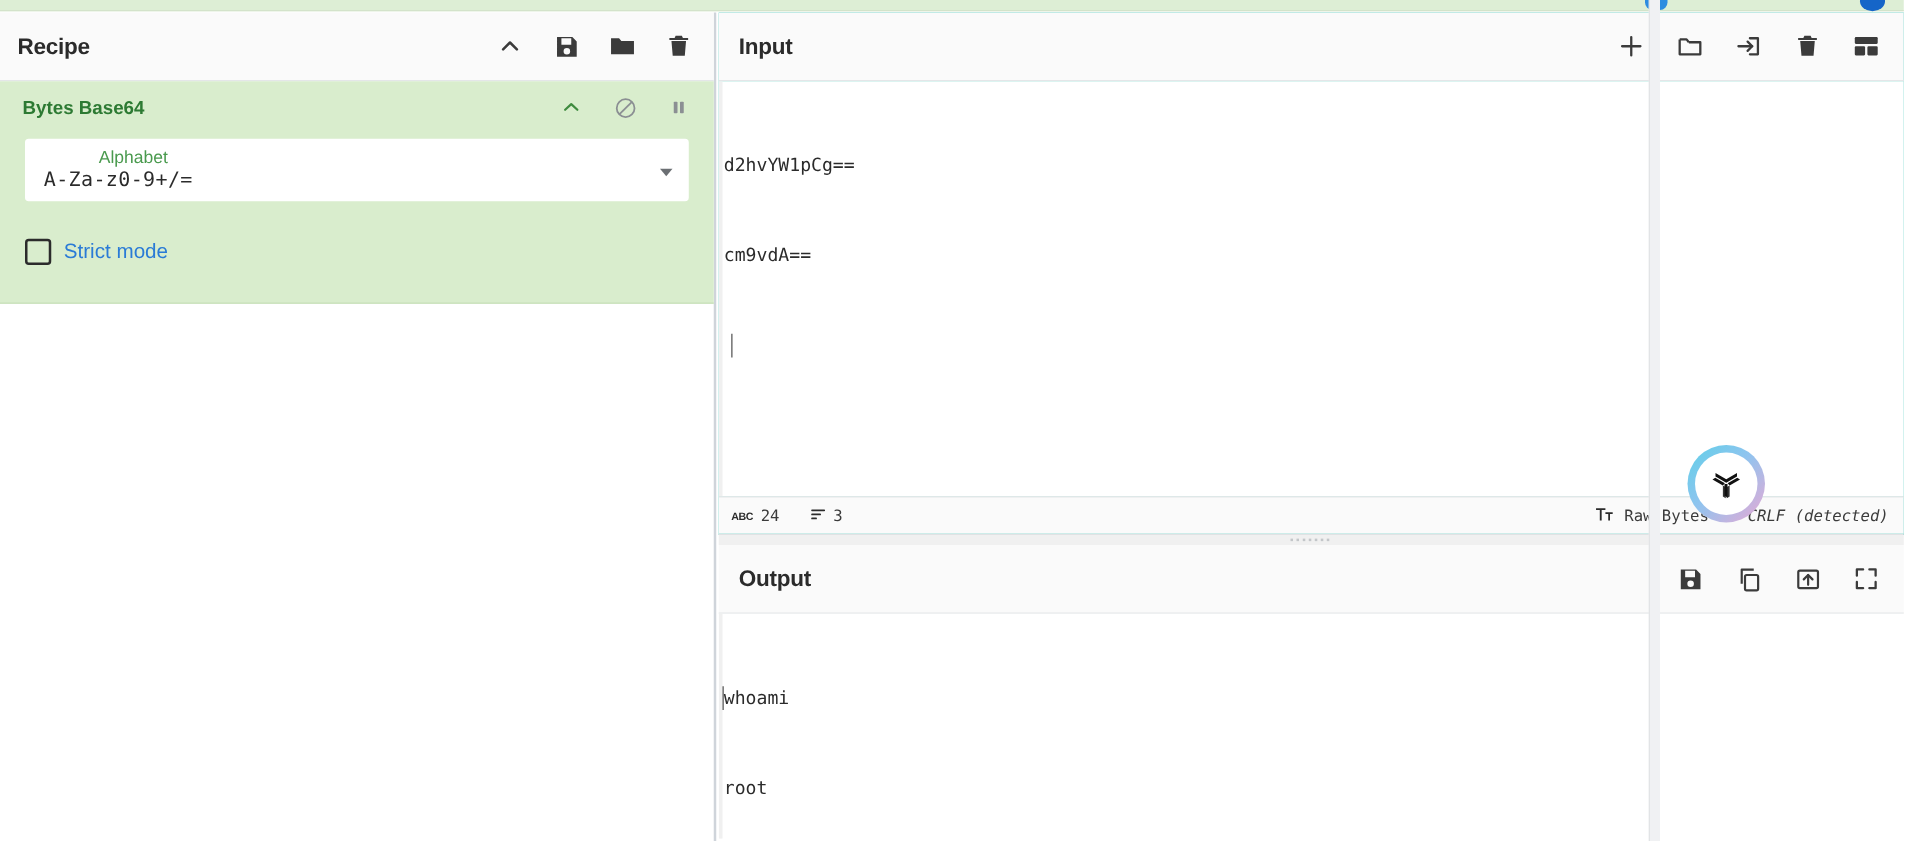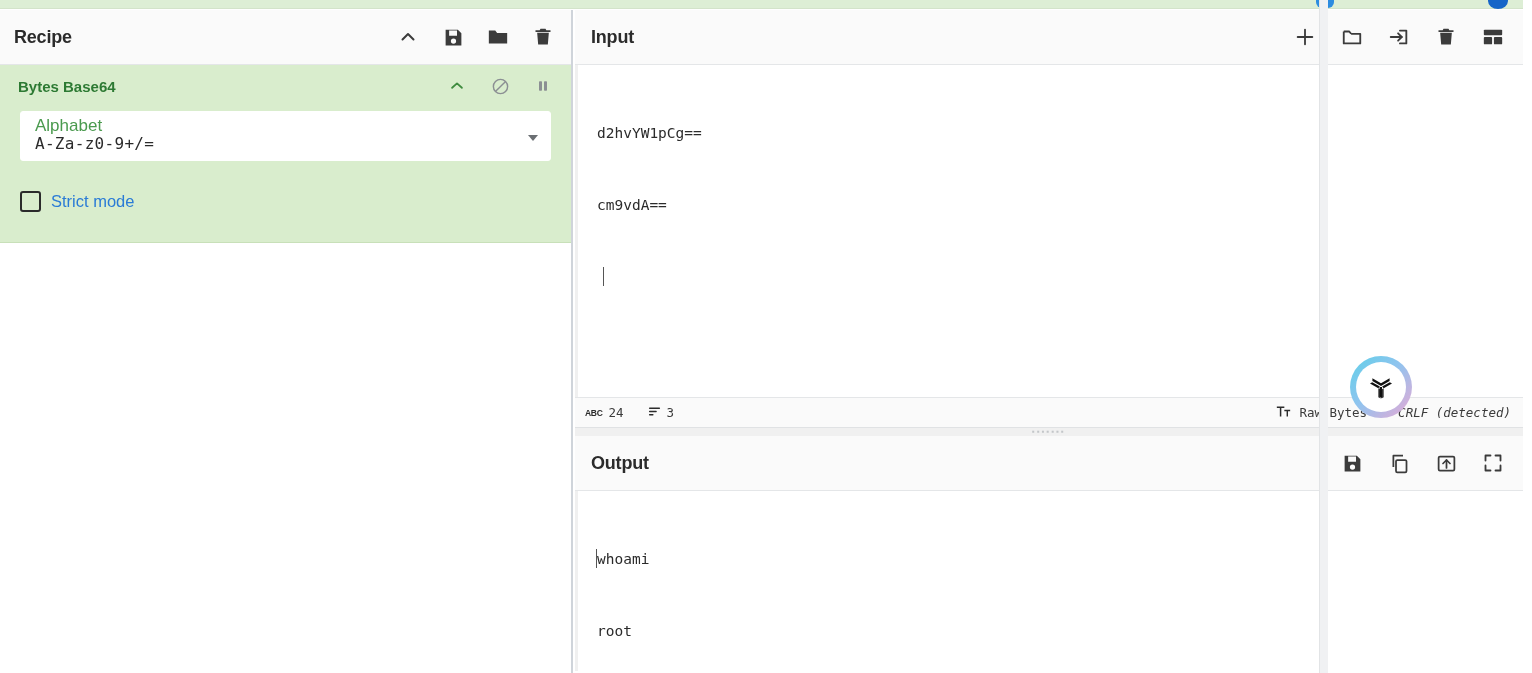--- a/index.html
+++ b/index.html
@@ -122,24 +122,25 @@
   }
   .arg-field {
     background: #ffffff;
     border: 1px solid #ffffff;
     border-radius: 3px;
     height: 50px;
     padding: 6px 34px 6px 14px;
     position: relative;
   }
   .arg-label {
-    font-size: 17px;
+    font-size: 14px;
     color: #4a9a4e;
     line-height: 15px;
     margin-bottom: 1px;
+    margin-left: 44px;
   }
   .arg-value {
     font-family: "DejaVu Sans Mono", monospace;
     font-size: 16px;
     color: #2b2b2b;
     line-height: 20px;
     letter-spacing: 0.3px;
   }
   .arg-caret {
     position: absolute;
@@ -216,21 +217,21 @@
     position: absolute;
     left: 0; top: 0; bottom: 0;
     width: 3px;
     background: #f0f0f0;
   }
   .code-lines {
     font-family: "DejaVu Sans Mono", monospace;
     font-size: 14.5px;
     line-height: 24px;
     color: #2b2b2b;
-    padding-left: 22px;
+    padding-left: 4px;
     white-space: pre;
   }
   .caret-line {
     position: relative;
     height: 24px;
   }
   .caret-line::before {
     content: "";
     position: absolute;
     left: 6px; top: 2px;

